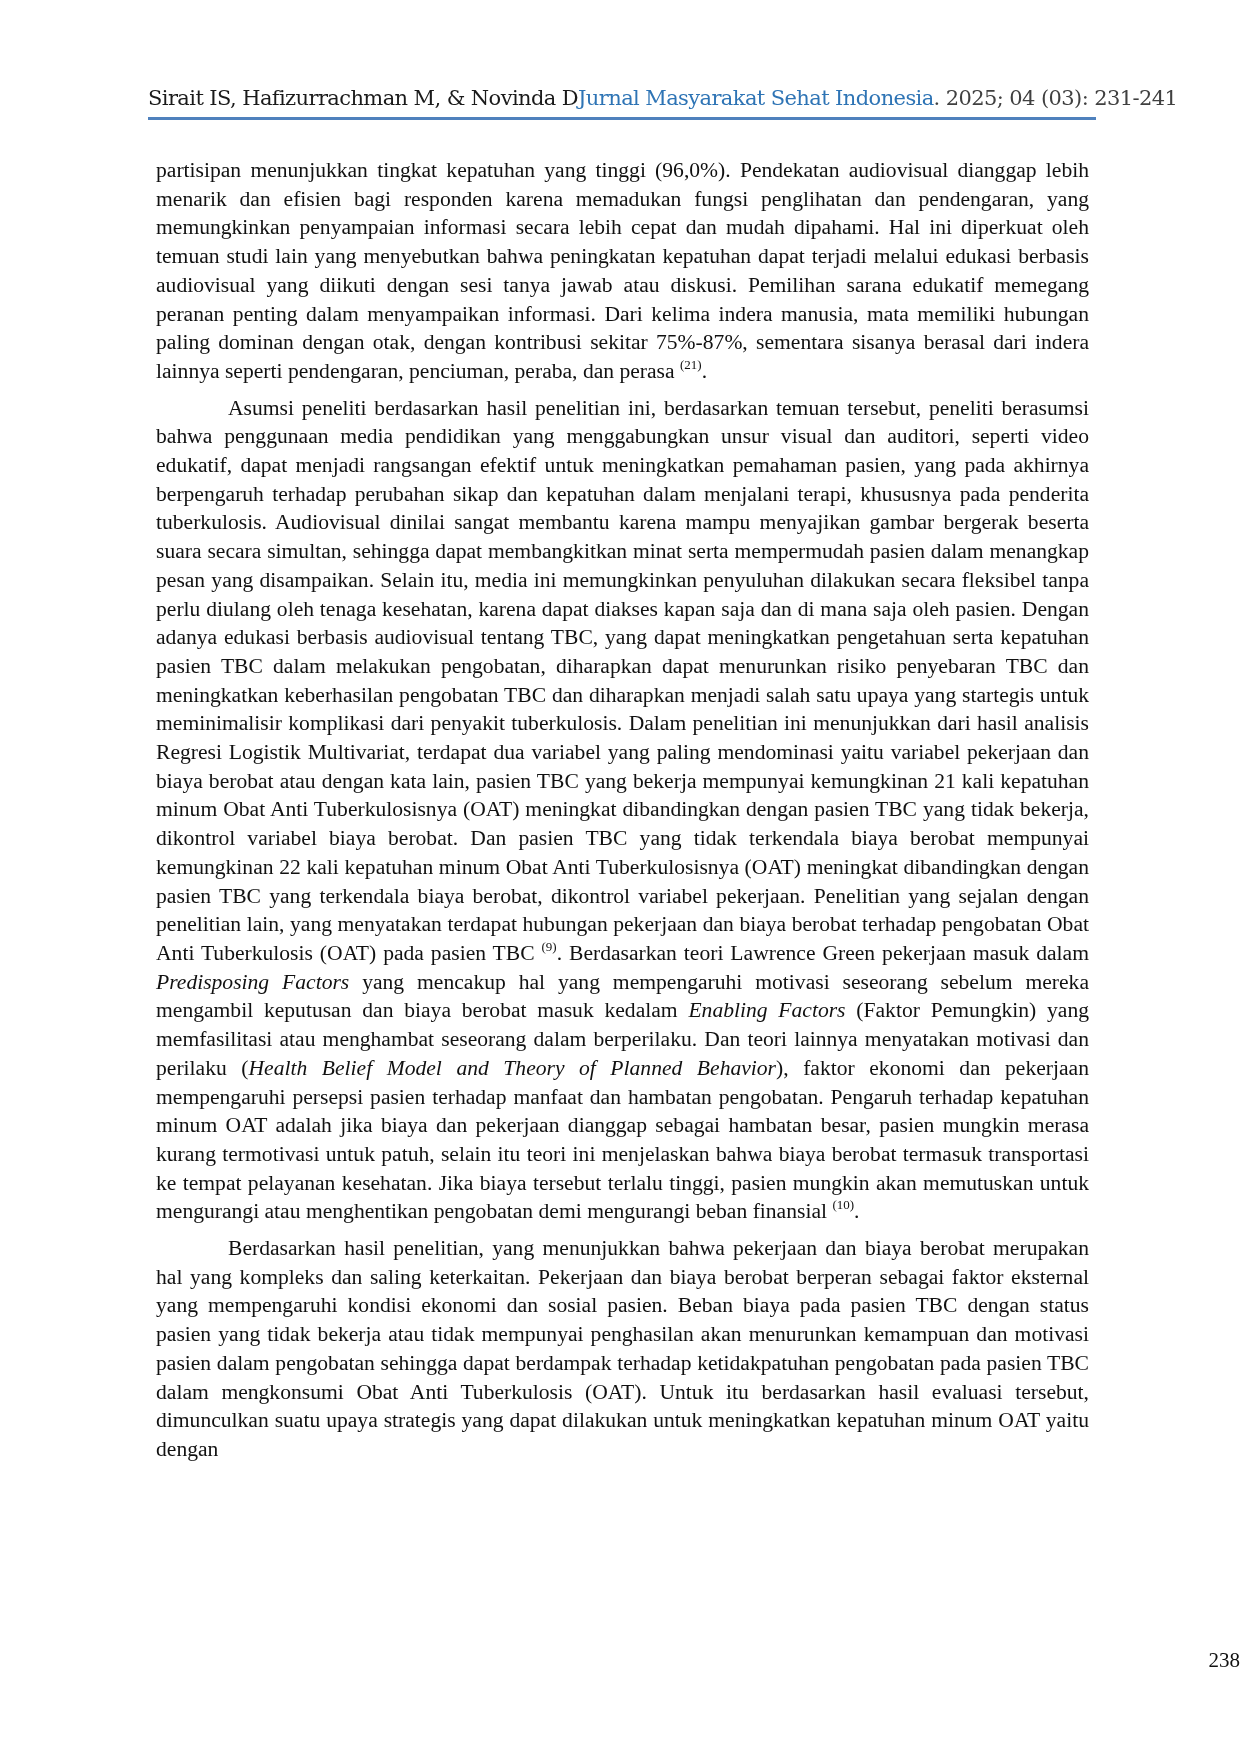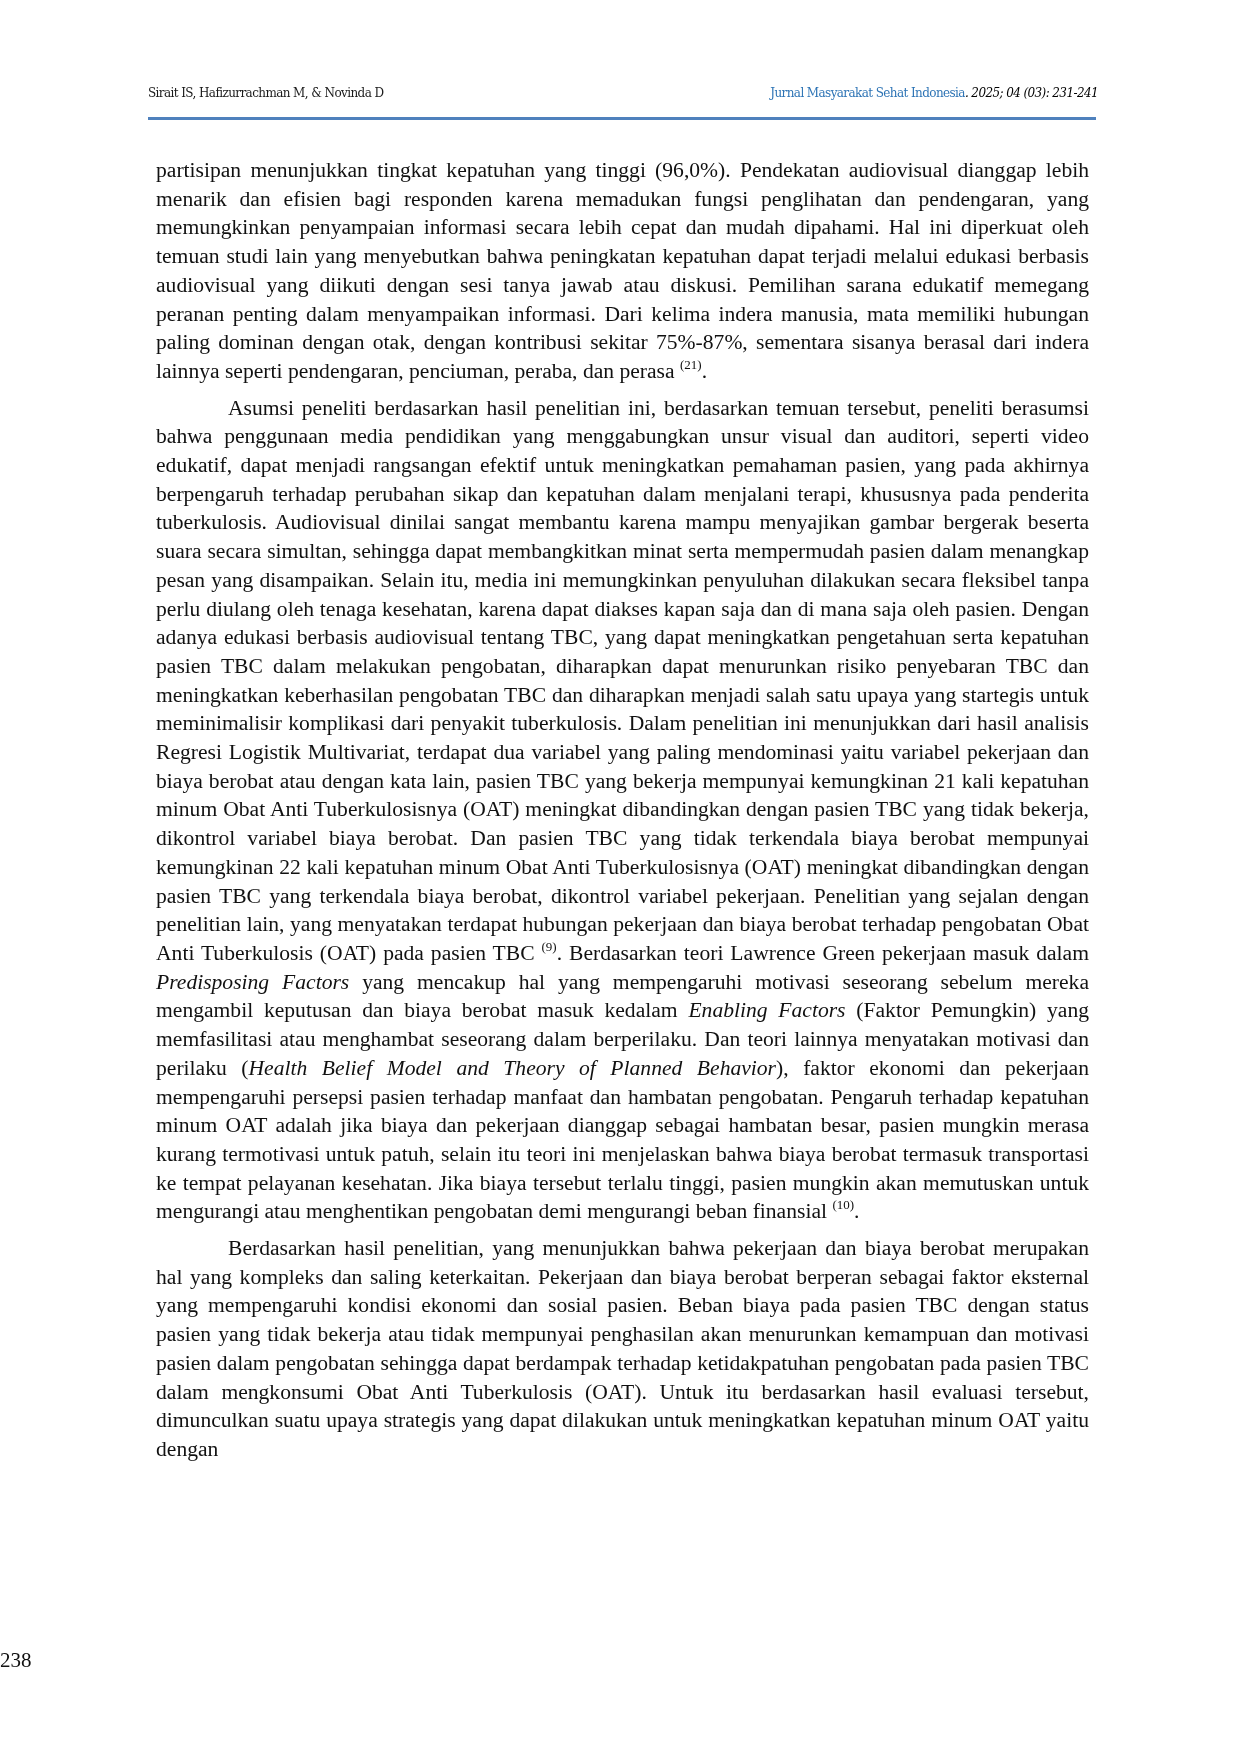--- a/index.html
+++ b/index.html
@@ -1,40 +1,40 @@
 <!DOCTYPE html>
 <html><head>
 <meta charset="utf-8">
 <style>
   html, body { margin: 0; padding: 0; background: #ffffff; }
   body { width: 1240px; height: 1754px; position: relative; overflow: hidden; }
   .page { position: absolute; left: 0; top: 0; width: 1240px; height: 1754px; background: #fff; }
   .header {
     position: absolute; left: 148px; top: 86px; width: 950px;
-    font-family: "DejaVu Serif", serif; font-size: 12px; letter-spacing: -0.6px;
+    font-family: "DejaVu Serif", serif; font-size: 21px; letter-spacing: -0.6px;
     display: flex; justify-content: space-between; align-items: baseline; color: #1a1a1a;
     white-space: nowrap;
   }
   .header .journal { color: #2e74b5; text-align: center; }
-  .header .cite { color: #000000; font-style: italic; }
+  .header .cite { color: #404040; }
   .rule {
     position: absolute; left: 148px; top: 117px; width: 948px; height: 3px;
     background: #4f81bd;
   }
   .body-text {
     position: absolute; left: 148px; top: 148px; width: 949px;
     font-family: "Liberation Serif", serif; font-size: 21.6px; line-height: 28.7px;
     color: #111; text-align: justify;
   }
   .body-text p { margin: 8px; }
   .body-text p.indent { text-indent: 72px; }
   .body-text sup { font-size: 13px; line-height: 0; vertical-align: 9px; }
   .body-text em { font-style: italic; }
   .page-number {
-    position: absolute; left: 0; width: 1240px; top: 1648px; text-align: left;
+    position: absolute; left: 0; width: 1240px; top: 1648px; text-align: right;
     font-family: "Liberation Serif", serif; font-size: 21px; color: #111;
   }
 </style>
 </head>
 <body>
 
 <div class="page">
   <div class="header">
     <span>Sirait IS, Hafizurrachman M, &amp; Novinda D</span>
     <span><span class="journal">Jurnal Masyarakat Sehat Indonesia</span><span class="cite">. 2025; 04 (03): 231-241</span></span>

